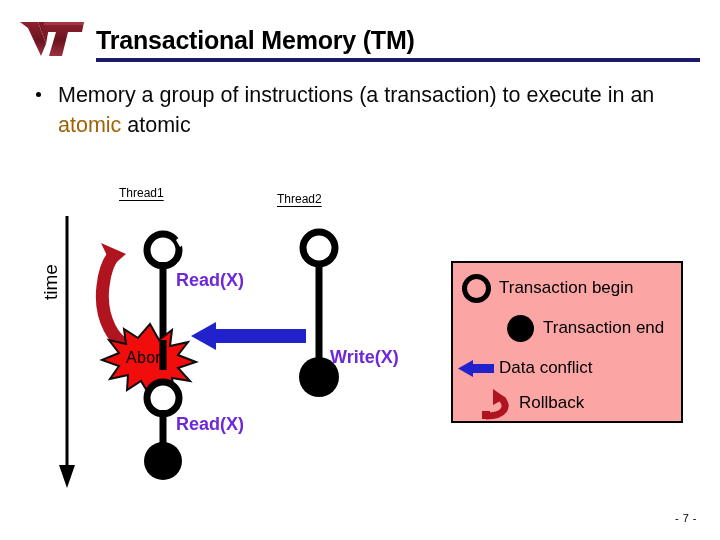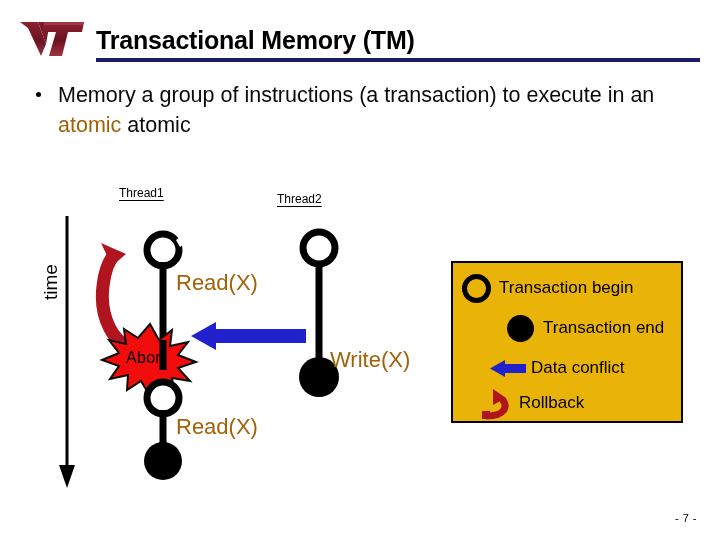--- a/index.html
+++ b/index.html
@@ -111,23 +111,24 @@
     position: absolute;
     left: 0px;
     top: 0px;
     width: 720px;
     height: 540px;
     pointer-events: none;
   }
 
   .op-label {
     position: absolute;
-    font-size: 22px;
-    color: #a16207;
-    white-space: nowrap;
+    font-size: 18px;
+    color: #6d28d9;
+    white-space: nowrap;
+    font-weight: bold;
   }
   #read1-label  { left: 176px; top: 270px; }
   #write-label  { left: 330px; top: 347px; }
   #read2-label  { left: 176px; top: 414px; }
 
   #abort-text {
     position: absolute;
     left: 126px;
     top: 349px;
     font-size: 16px;
@@ -137,21 +138,21 @@
   }
 
   
   #legend {
     position: absolute;
     left: 451px;
     top: 261px;
     width: 232px;
     height: 162px;
     border: 2px solid #000;
-    background: #eab308;
+    background: #fca5a5;
     box-sizing: border-box;
   }
   .legend-row {
     position: absolute;
     left: 0;
     width: 100%;
     height: 40px;
     display: flex;
     align-items: center;
   }
@@ -291,21 +292,21 @@
       <span class="legend-text">Transaction begin</span>
     </div>
 
     <div class="legend-row" style="top:45px;padding-left:44px;">
       <span class="legend-glyph">
         <span class="circ-fill"></span>
       </span>
       <span class="legend-text">Transaction end</span>
     </div>
 
-    <div class="legend-row" style="top:85px;padding-left:32px;">
+    <div class="legend-row" style="top:85px;">
       <span class="legend-glyph">
         <svg width="40" height="24" viewBox="0 0 40 24">
           <rect x="14" y="8" width="24" height="9" fill="#2222cc"></rect>
           <polygon points="2,12.5 17,4 17,21" fill="#2222cc"></polygon>
         </svg>
       </span>
       <span class="legend-text">Data conflict</span>
     </div>
 
     <div class="legend-row" style="top:120px;margin-left:20px;">

